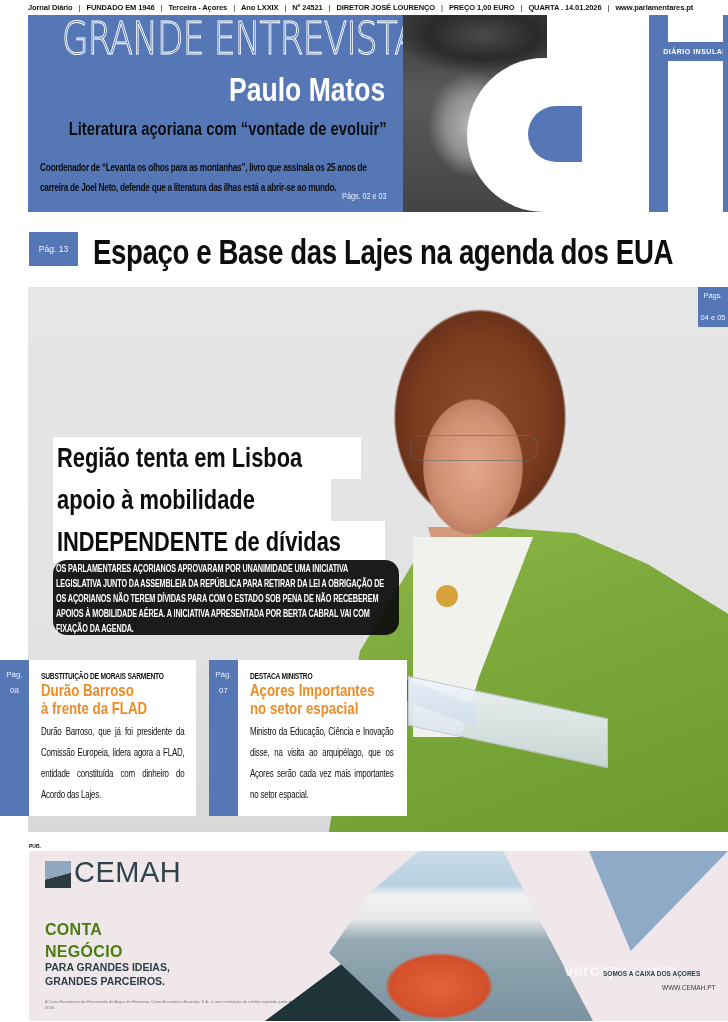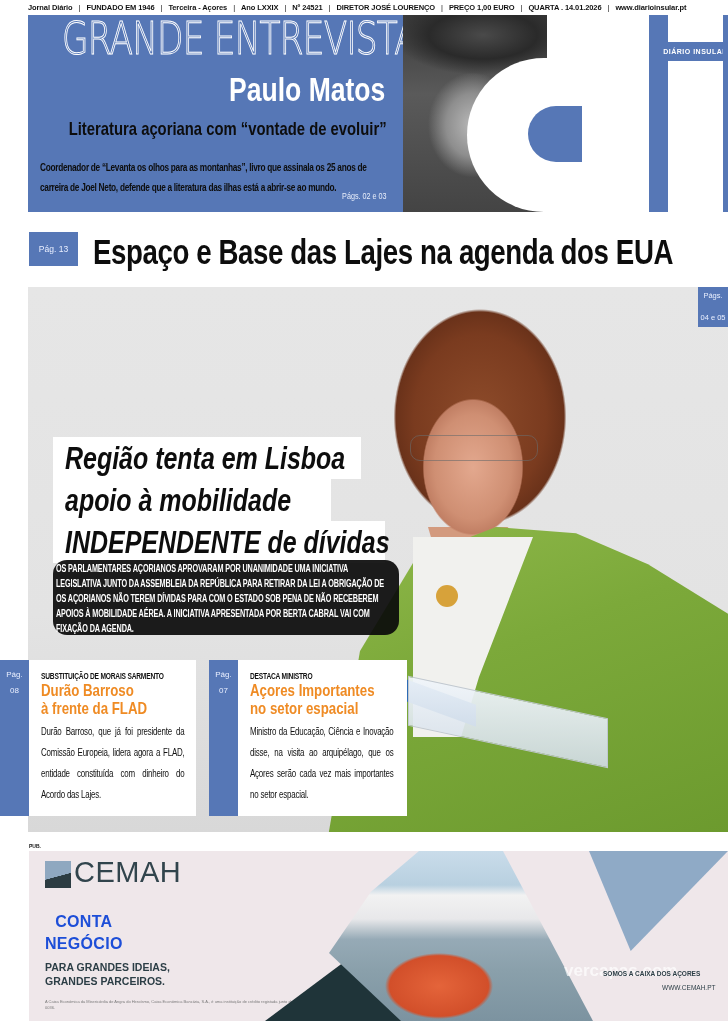--- a/index.html
+++ b/index.html
@@ -151,24 +151,23 @@
     background: #2d6bb5; transform: skewY(20deg);
   }
   .badge-0405 { position: absolute; right: 0; top: 287px; width: 30px; height: 40px; font-size: 7.5px; line-height: 12px; gap: 10px; }
 
   
   .main-hl {
     position: absolute; left: 53px; top: 437px;
     display: flex; flex-direction: column; align-items: flex-start;
   }
   .main-hl .line {
-    background: #fff; color: #0d0d0d; font-weight: bold; font-size: 32px;
-    line-height: 42px; height: 42px; padding: 0 12px; white-space: nowrap;
+    background: #fff; color: #0d0d0d; font-weight: bold; font-size: 28px;
+    line-height: 42px; height: 42px; padding: 0 4px; white-space: nowrap;
     display: block;
-    font-style: italic;
   }
   .main-hl .line span { display: inline-block; transform: scaleX(0.78); transform-origin: left center; }
   .main-hl .l1 { width: 308px; }
   .main-hl .l2 { width: 278px; }
   .main-hl .l3 { width: 332px; }
   .main-lede {
     position: absolute; left: 53px; top: 560px; width: 346px;
     background: rgba(10,10,10,0.92); color: #fff; padding: 1px 3px; border-radius: 14px;
   }
   .main-lede p {
@@ -212,22 +211,22 @@
   }
   .ad .logo-mark {
     position: absolute; left: 16px; top: 10px; width: 26px; height: 27px;
     background: linear-gradient(165deg, #8fa8c0 0 55%, #2c3c42 56% 100%);
   }
   .ad .brand {
     position: absolute; left: 45px; top: 5px; font-size: 29px; color: #31444c;
     letter-spacing: 0.5px; font-weight: normal;
   }
   .ad .title {
-    position: absolute; left: 16px; top: 60px; font-size: 16px; line-height: 22px;
-    font-weight: bold; color: #1d4ed8; letter-spacing: 0.3px; text-align: center;
+    position: absolute; left: 16px; top: 68px; font-size: 16px; line-height: 22px;
+    font-weight: bold; color: #4d7c0f; letter-spacing: 0.3px;
   }
   .ad .tag {
     position: absolute; left: 16px; top: 109px; font-size: 10.5px; line-height: 14px;
     font-weight: bold; color: #2c3e46;
   }
   .ad .fine {
     position: absolute; left: 16px; top: 148px; width: 300px; font-size: 4px; line-height: 6px; color: #7a7a7a;
   }
   .ad .dark-tri {
     position: absolute; left: 236px; top: 0; width: 200px; height: 170px; background: #1f3439;
@@ -270,21 +269,21 @@
   <span>Ano LXXIX</span>
   <span class="sep">|</span>
   <span>Nº 24521</span>
   <span class="sep">|</span>
   <span>DIRETOR JOSÉ LOURENÇO</span>
   <span class="sep">|</span>
   <span>PREÇO 1,00 EURO</span>
   <span class="sep">|</span>
   <span>QUARTA . 14.01.2026</span>
   <span class="sep">|</span>
-  <span>www.diarioinsular.pt</span>
+  <span>www.parlamentares.pt</span>
 </div>
 
 <div class="interview">
   <div class="kicker">GRANDE ENTREVISTA</div>
   <div class="name">Paulo Matos</div>
   <div class="headline">Literatura açoriana com “vontade de evoluir”</div>
   <div class="lede">Coordenador de “Levanta os olhos para as montanhas”, livro que assinala os 25 anos de carreira de Joel Neto, defende que a literatura das ilhas está a abrir-se ao mundo.</div>
   <div class="pages">Págs. 02 e 03</div>
 </div>
 

